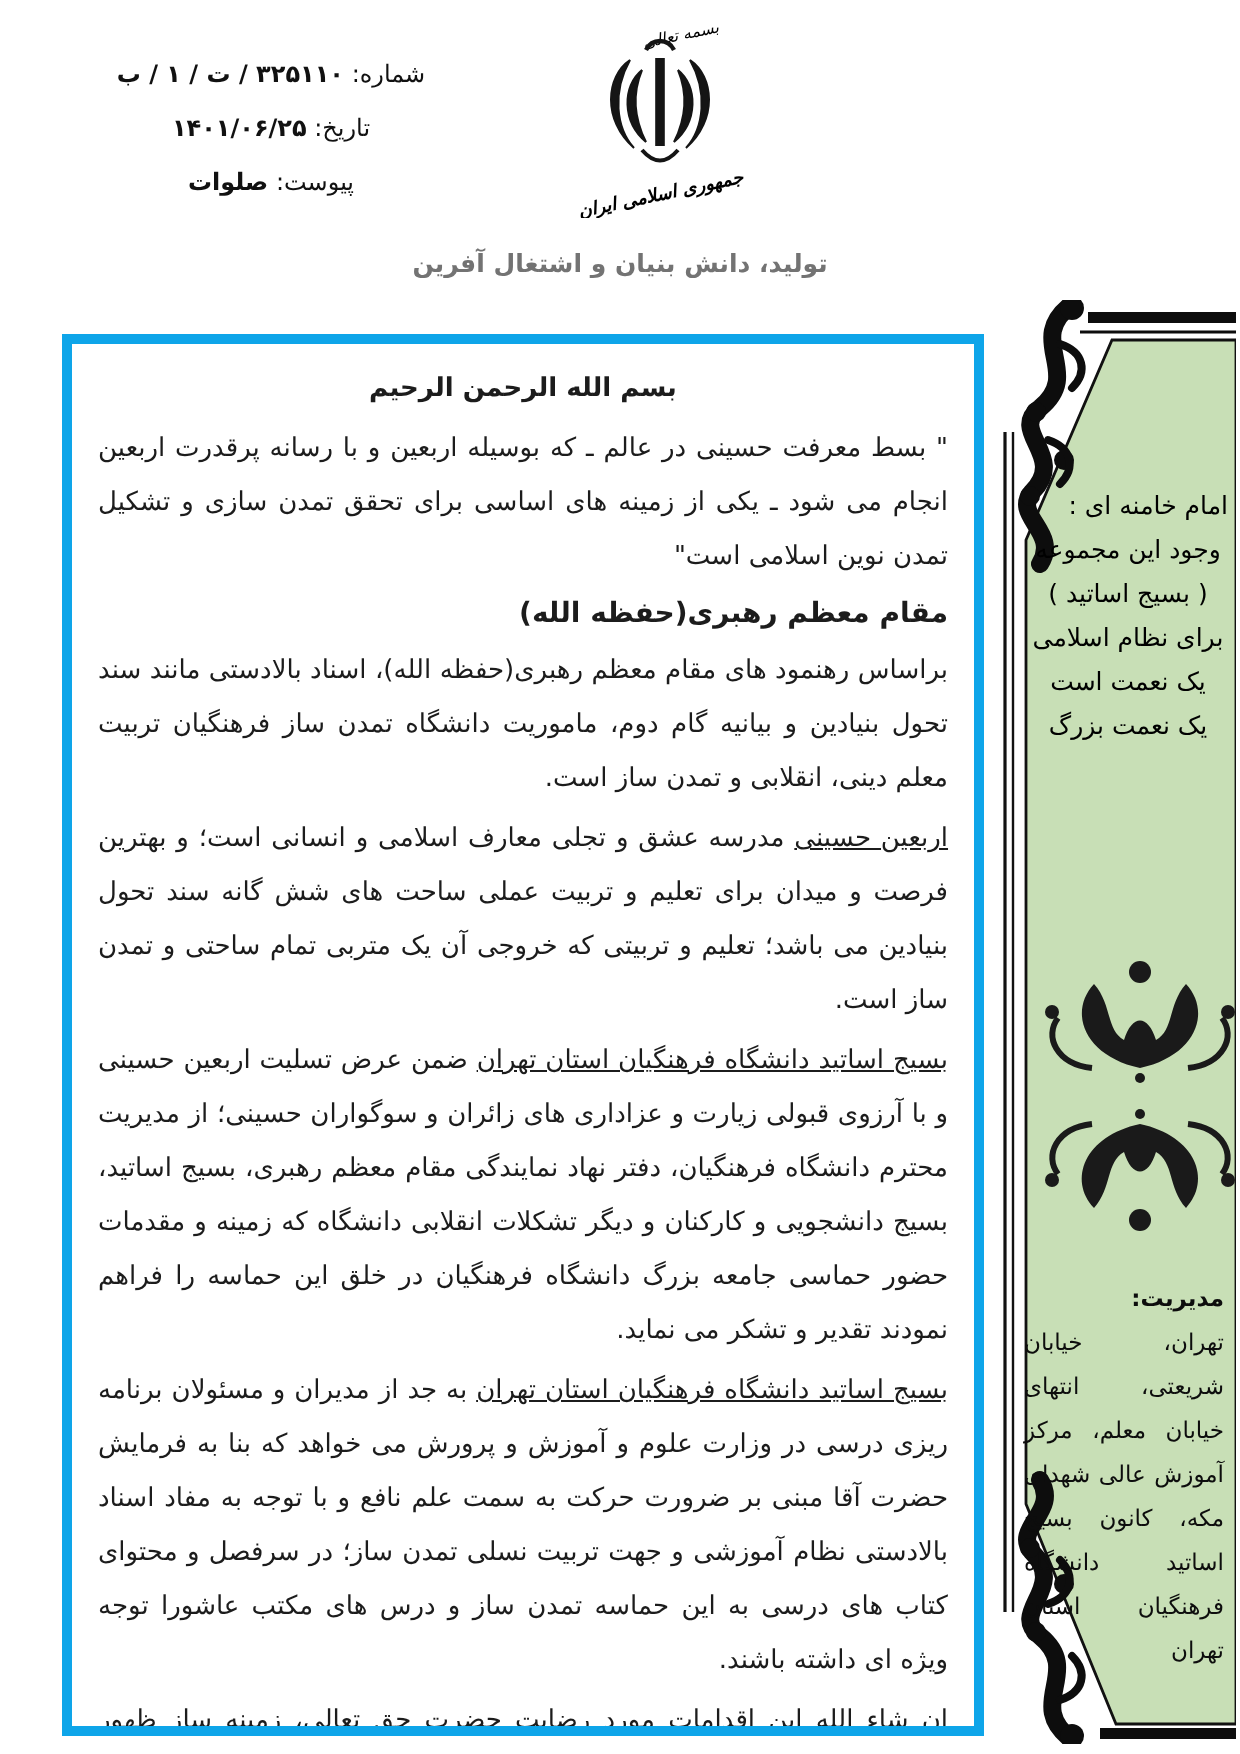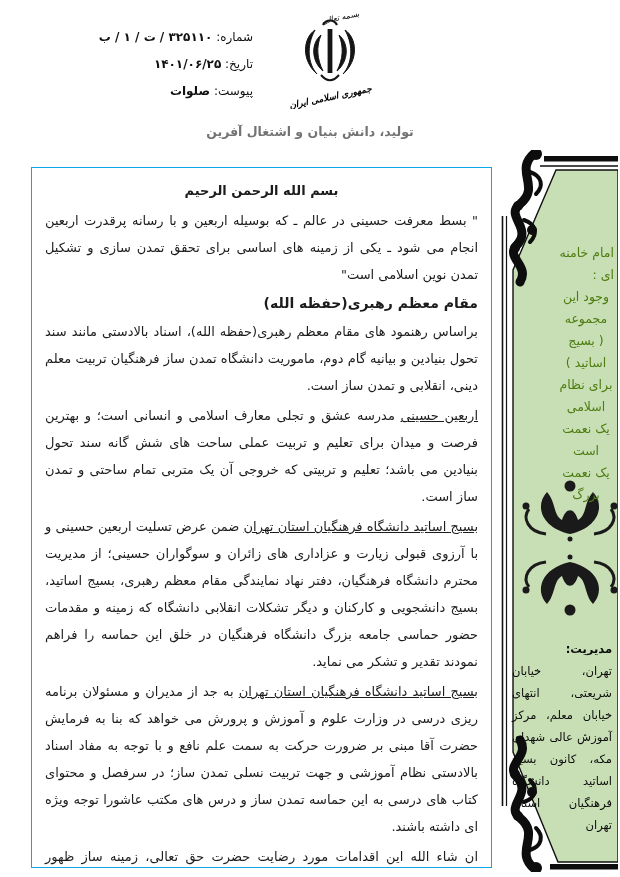--- a/index.html
+++ b/index.html
@@ -1,51 +1,51 @@
 <!DOCTYPE html>
 <html lang="fa"><head>
 <meta charset="utf-8">
 <style>
   * { margin:0; padding:0; box-sizing:border-box; }
   body { width:620px; height:877px; background:#fff; font-family:"DejaVu Sans", sans-serif; }
   .page { position:relative; width:620px; height:877px; background:#fff; overflow:hidden; }
 
   
-  .meta { position:absolute; top:24px; left:18px; width:235px; direction:rtl; text-align:right;
+  .meta { position:absolute; top:24px; left:18px; width:235px; direction:rtl; text-align:center;
           font-size:12px; line-height:27px; color:#111; }
   .meta .lbl { font-weight:normal; }
   .meta .val { font-weight:bold; }
 
   
   .emblem { position:absolute; top:4px; left:283px; width:95px; height:105px; }
   .emblem svg text { font-family:"DejaVu Sans", sans-serif; }
 
   
   .org-logo { position:absolute; top:3px; left:465px; width:152px; height:102px; }
   .org-logo svg text { font-family:"DejaVu Sans", sans-serif; }
 
   
   .slogan { position:absolute; top:124px; left:0; width:620px; text-align:center;
             font-size:12.5px; font-weight:bold; color:#737373; direction:rtl; }
 
   
   .letter-box { position:absolute; top:167px; left:31px; width:461px; height:701px;
-                border:1px solid #0ea5e9; background:#fff; padding:9px 13px 0 13px;
+                border:5px solid #0ea5e9; background:#fff; padding:9px 13px 0 13px;
                 direction:rtl; color:#1c1c1c; font-size:13px; line-height:27px; overflow:hidden; }
   .bismillah { text-align:center; font-weight:bold; font-size:13px; margin-bottom:3px; }
   .letter-box p { text-align:justify; margin:3px 0; }
   .letter-box p.quote { margin-top:0; }
   .attribution { text-align:left; font-weight:bold; font-size:14px; line-height:24px; }
   .lead { font-weight:normal; text-decoration:underline;margin-top:25px; }
 
   
   .sidebar { position:absolute; top:150px; left:500px; width:118px; height:722px; }
   .sidebar svg.frame { position:absolute; inset:0; }
   .sb-quote { position:absolute; top:92px; right:4px; width:100px; direction:rtl;
-              text-align:center; font-size:12.5px; line-height:22px; color:#4d7c0f;padding-left:44px; }
+              text-align:center; font-size:12.5px; line-height:22px; color:#000000; }
   .sb-quote .sb-title { text-align:right; }
   .sb-address { position:absolute; top:488px; right:6px; width:100px; direction:rtl;
                 font-size:11.5px; line-height:22px; color:#0d0d0d; }
   .sb-address .sb-label { font-weight:bold; text-align:right; }
   .sb-address .sb-body { text-align:justify; }
 </style>
 </head>
 <body>
 
 <div class="page">

